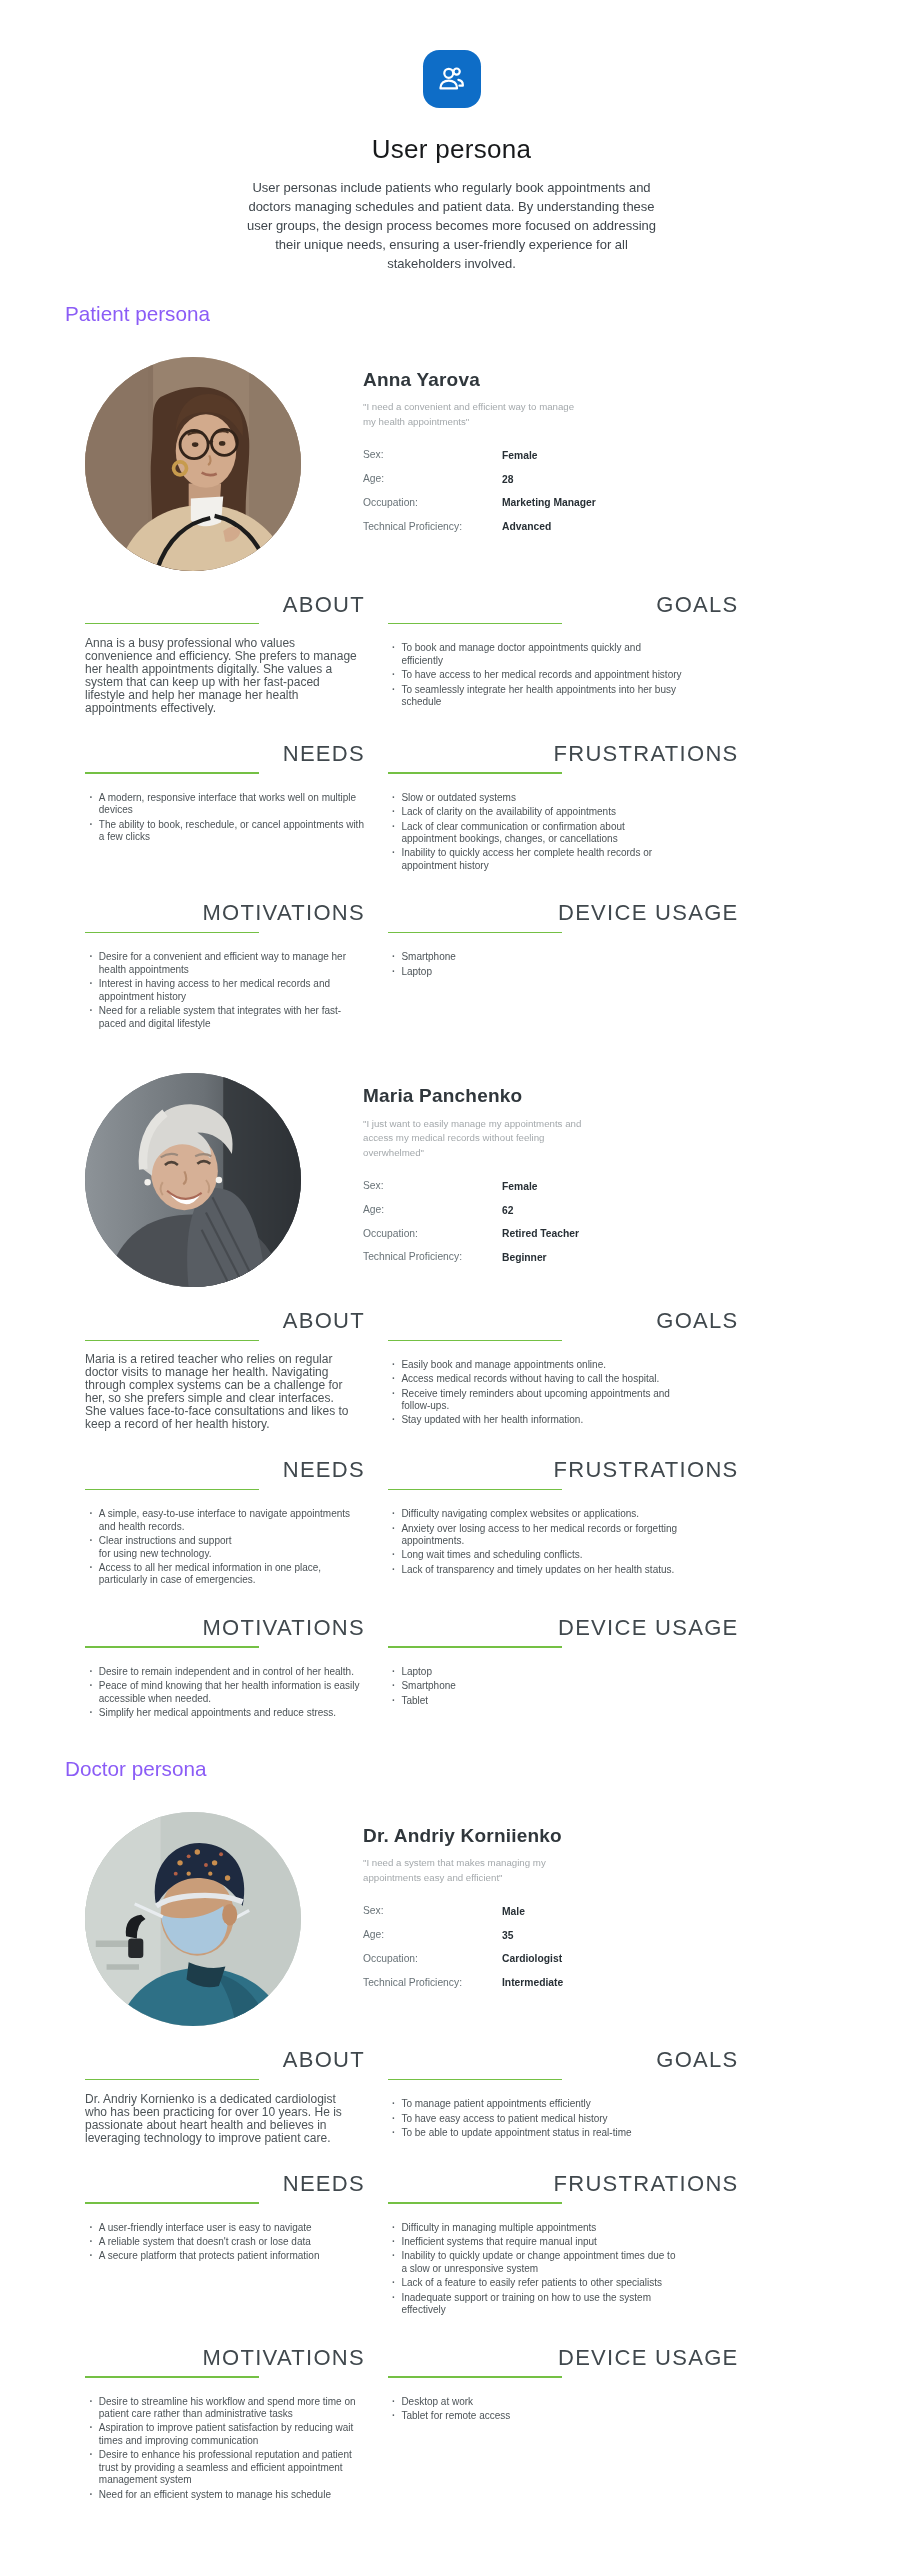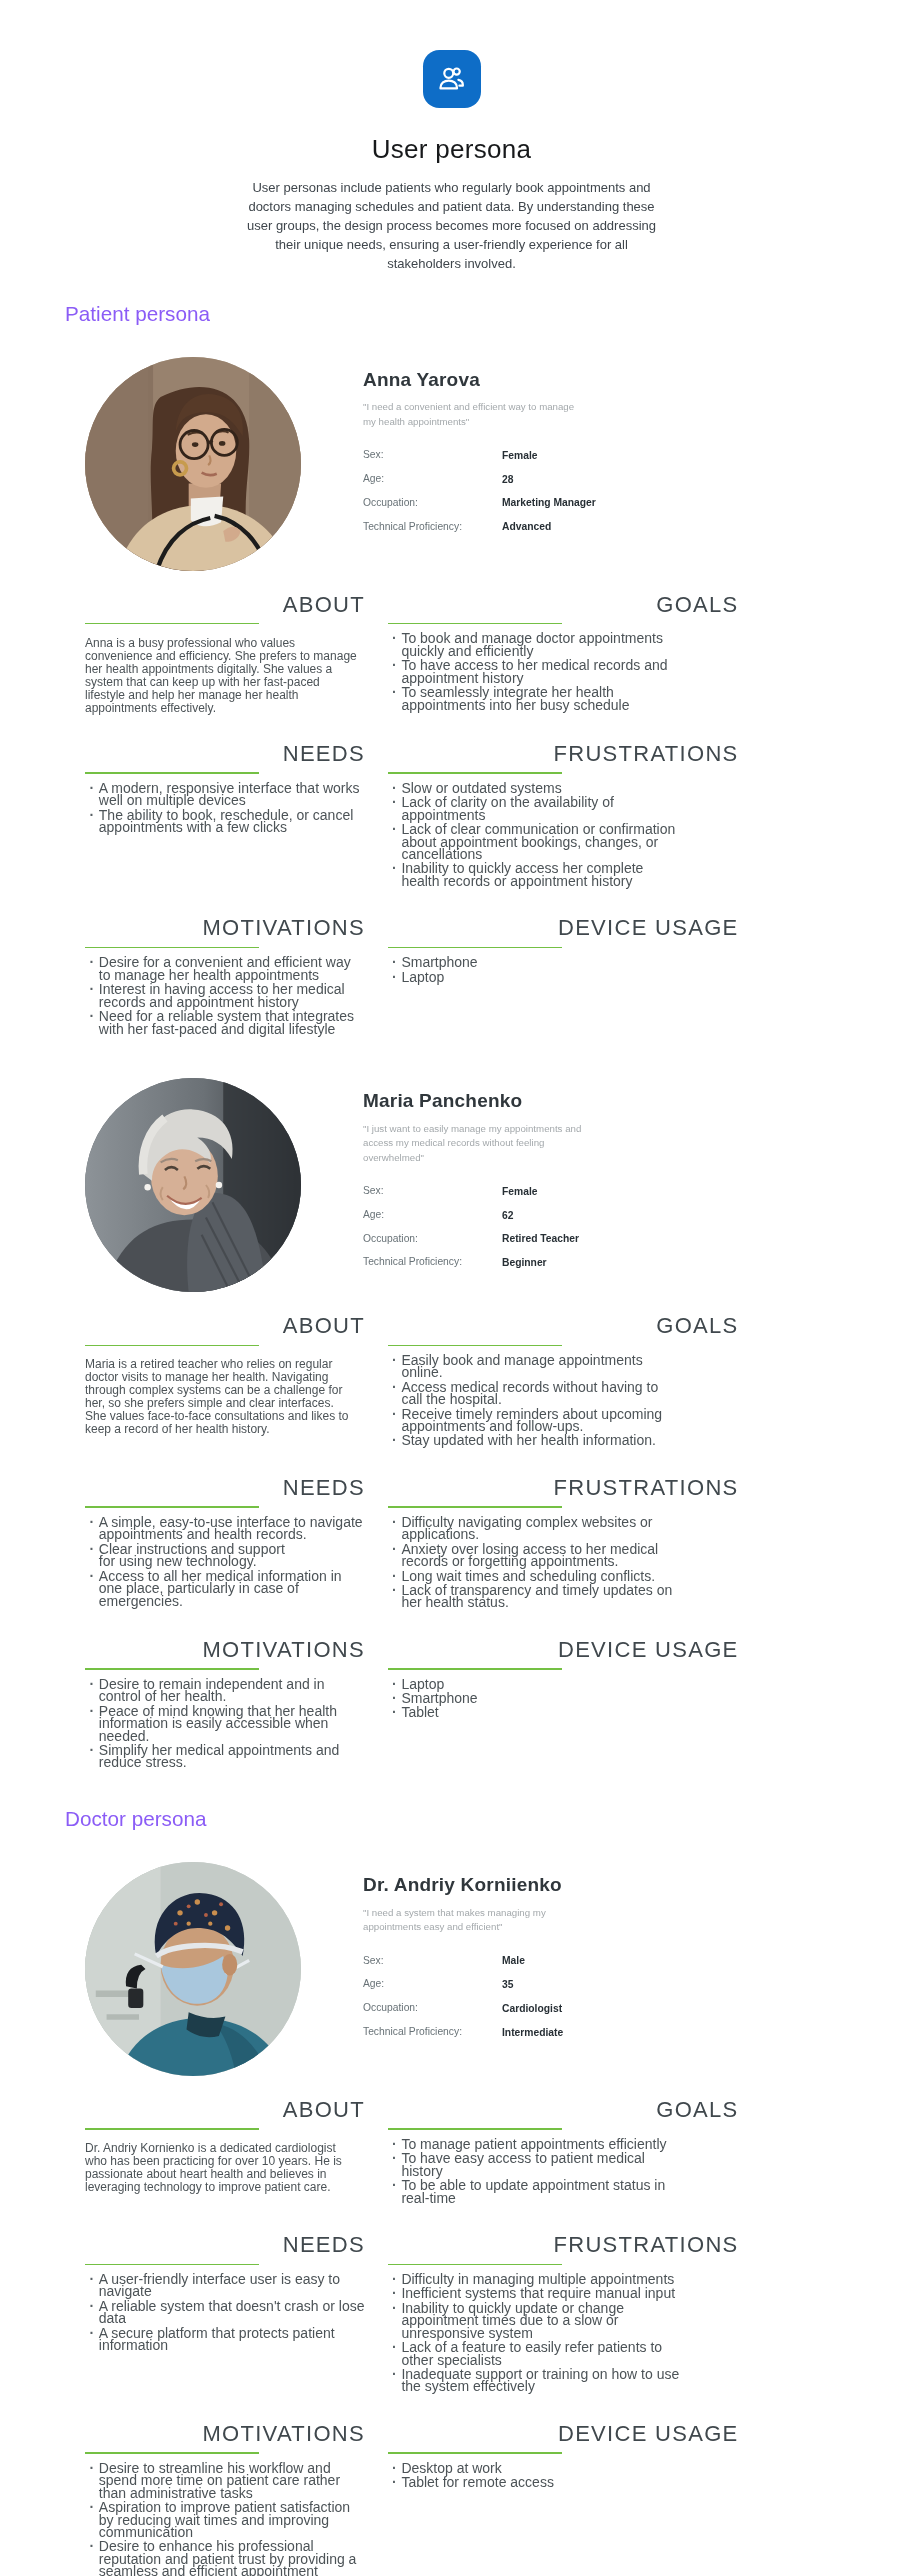--- a/index.html
+++ b/index.html
@@ -30,21 +30,21 @@
   .details { margin-top: 19px; }
   .drow { display: flex; align-items: center; }
   .drow + .drow { margin-top: 10px; }
   .dlabel { width: 100px; margin-right: 39px; color: #687277; font-size: 10.3px; line-height: 13.8px; }
   .dvalue { font-size: 10.3px; font-weight: 700; color: #272f35; padding-top: 0.6px; }
   
   .sections { display: grid; grid-template-columns: 280px 351px; column-gap: 22.6px; row-gap: 26px; padding-left: 85px; margin-top: 21px; }
   .sec-title { margin: 0; font-size: 22px; font-weight: 400; letter-spacing: 1.3px; color: #40484d; text-align: right; }
   .rule { width: 174px; height: 1.3px; background: #74c044; margin-top: 5.6px; }
   .sec-text { margin: 12.5px 0 0; font-size: 12px; line-height: 13px; color: #4c5357; max-width: 273px; }
-  .sec-list { list-style: none; margin: 8px 0 0; padding: 0; max-width: 295px; font-size: 14px; line-height: 12.5px; color: #4c5357; }
+  .sec-list { list-style: none; margin: 18px 0 0; padding: 0; max-width: 295px; font-size: 10px; line-height: 12.5px; color: #4c5357; }
   .sec-list li { position: relative; padding-left: 13.8px; margin-bottom: 1.9px; white-space: pre-line; }
   .sec-list li::before { content: "\00B7"; position: absolute; left: 4.4px; top: 0; color: #5a6266; font-weight: 700; }
 </style>
 </head>
 <body>
 
 <div class="page">
 
   <div class="header">
     <div class="app-icon">

